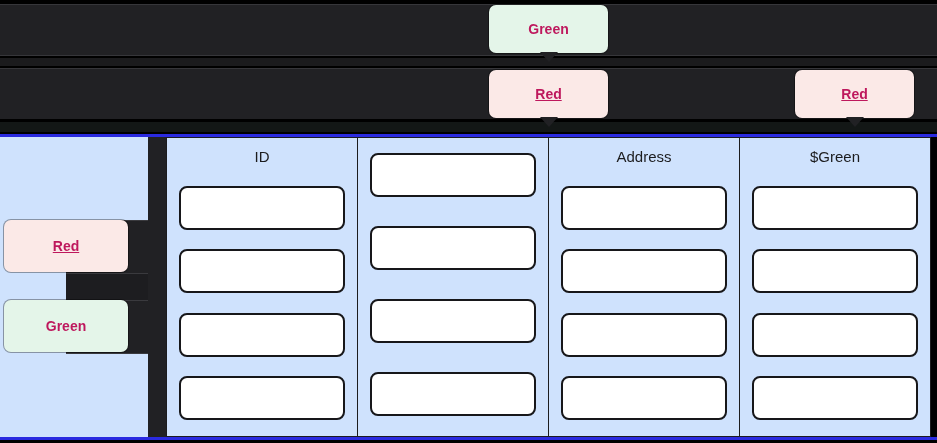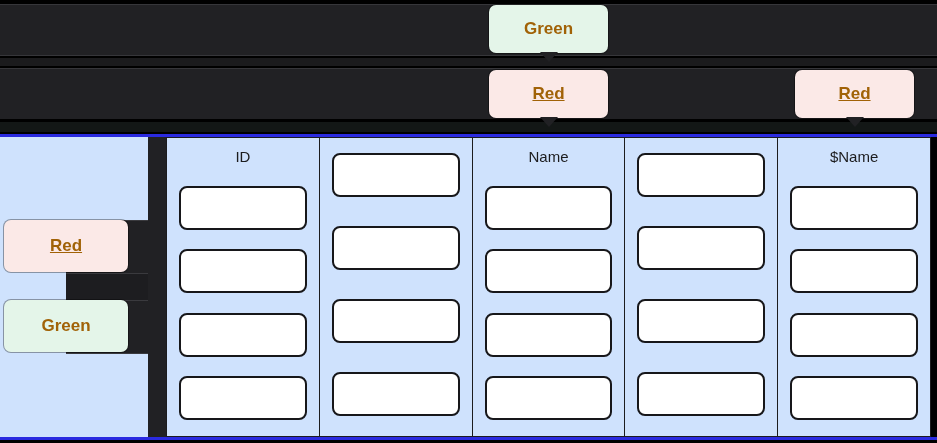--- a/index.html
+++ b/index.html
@@ -53,23 +53,23 @@
     background: #000000;
   }
 
   
   .tooltip {
     position: absolute;
     display: flex;
     align-items: center;
     justify-content: center;
     border-radius: 7px;
-    font-size: 17px;
+    font-size: 14px;
     font-weight: bold;
-    color: #a16207;
+    color: #be185d;
     box-shadow: 0 0 0 1px rgba(0,0,0,0.35);
     z-index: 40;
   }
   .tooltip.green { background: #e4f5e9; }
   .tooltip.red   { background: #fbe9e7; text-decoration: underline; }
   .tooltip .arrow {
     position: absolute;
     bottom: -9px;
     left: 50%;
     margin-left: -9px;
@@ -246,38 +246,30 @@
       </div>
       <div class="column">
         <div class="cells">
           <div class="cell-input"></div>
           <div class="cell-input"></div>
           <div class="cell-input"></div>
           <div class="cell-input"></div>
         </div>
       </div>
       <div class="column">
-        <div class="col-header">Name</div>
-        <div class="cells">
-          <div class="cell-input"></div>
-          <div class="cell-input"></div>
-          <div class="cell-input"></div>
-          <div class="cell-input"></div>
-        </div>
-      </div>
-      <div class="column">
-        <div class="cells">
-          <div class="cell-input"></div>
-          <div class="cell-input"></div>
-          <div class="cell-input"></div>
-          <div class="cell-input"></div>
-        </div>
-      </div>
-      <div class="column">
-        <div class="col-header">$Name</div>
+        <div class="col-header">Address</div>
+        <div class="cells">
+          <div class="cell-input"></div>
+          <div class="cell-input"></div>
+          <div class="cell-input"></div>
+          <div class="cell-input"></div>
+        </div>
+      </div>
+      <div class="column">
+        <div class="col-header">$Green</div>
         <div class="cells">
           <div class="cell-input"></div>
           <div class="cell-input"></div>
           <div class="cell-input"></div>
           <div class="cell-input"></div>
         </div>
       </div>
     </div>
     <div id="table-right-gap"></div>
   </div>

